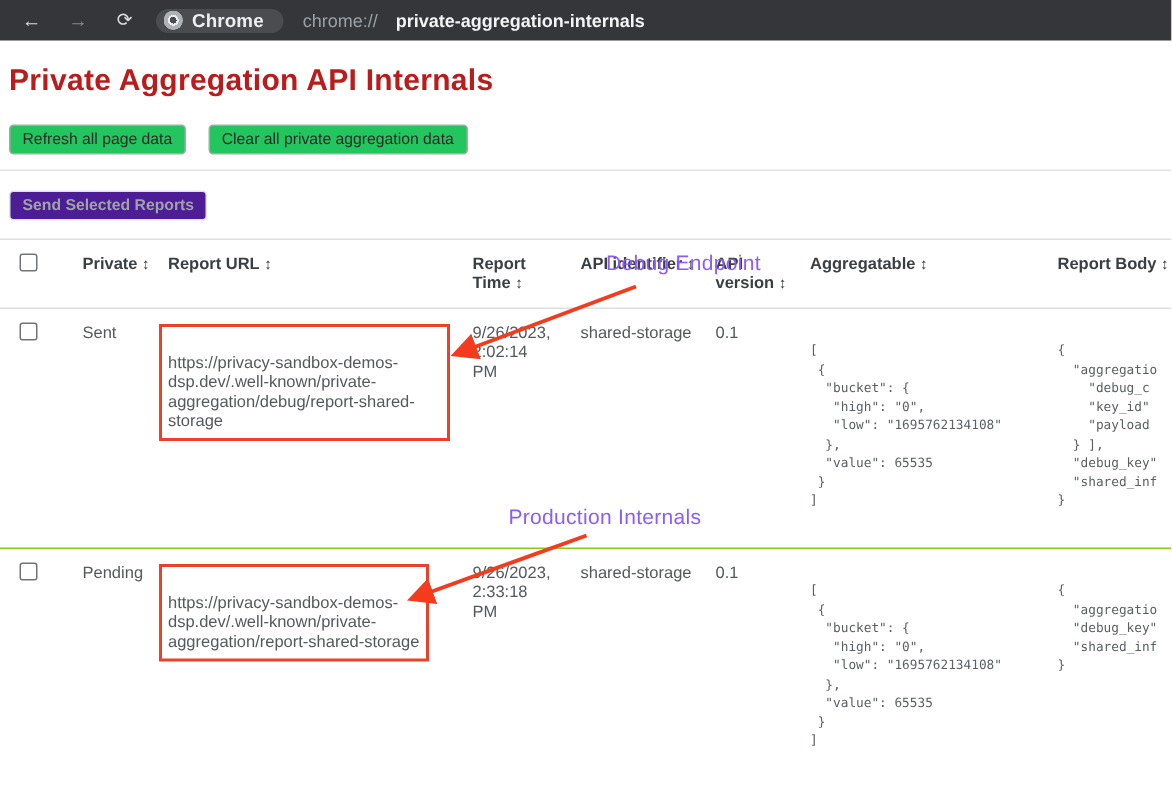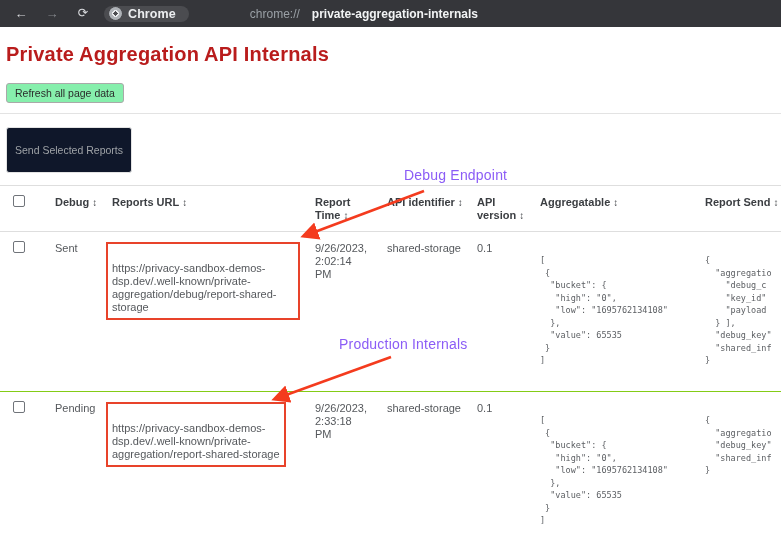--- a/index.html
+++ b/index.html
@@ -26,40 +26,40 @@
     display: flex; align-items: center; gap: 6px;
     padding: 0 13px 0 5px;
   }
   .chrome-logo {
     width: 13px; height: 13px; border-radius: 50%;
     background: radial-gradient(circle at center,
       #4b4c50 0 2.2px, #e8eaed 2.2px 3.6px, #aeb2b7 3.6px 6.5px, #4b4c50 6.5px);
   }
   .chrome-label { color: #eceef0; font-size: 12.5px; font-weight: 700; letter-spacing: .1px; }
   .urlbar { margin-left: 13px; font-size: 12px; white-space: nowrap; }
-  .url-scheme { color: #9aa0a6; margin-left: 48px; }
+  .url-scheme { color: #9aa0a6; }
   .url-host { color: #f2f4f5; font-weight: 700; padding-left: 12px; }
 
   
   .page { padding-left: 6px; }
   h1.page-title { margin-top: 16px; font-size: 20px; font-weight: 700; color: #b91c1c; letter-spacing: .2px; }
   .btn-row { margin-top: 17px; display: flex; gap: 15px; }
   .btn {
     font-family: "Liberation Sans", sans-serif;
     font-size: 10.5px; color: #2b2b2b;
-    background: #86efac; border: 1px solid #a9a9a9;
+    background: #22c55e; border: 1px solid #a9a9a9;
     border-radius: 3px; padding: 3px 8px; cursor: pointer;
   }
   .divider { margin: 10px 0 0 -6px; width: 781px; border-top: 1px solid #e3e3e3; }
   h2.section-title { margin-top: 24px; font-size: 15.5px; font-weight: 700; color: #1f2124; }
   .btn-disabled {
     margin-top: 13px;
     font-size: 10.5px; color: #9fa3a7;
-    background: #0f172a; border: 1px solid #e3e3e3;
-    border-radius: 3px; padding: 16px 8px;
+    background: #4c1d95; border: 1px solid #e3e3e3;
+    border-radius: 3px; padding: 3px 8px; font-weight: bold;
   }
 
   
   .rtable { margin: 12px 0 0 -6px; width: 781px; border-top: 1px solid #dedede; }
   .trow { display: grid; grid-template-columns: 38px 58px 204px 70px 90px 62px 167px 1fr; }
   .thead { border-bottom: 1px solid #dedede; min-height: 46px; }
   .thead .cell { font-weight: 700; font-size: 11px; color: #3b3e42; line-height: 13px; }
   .cell { padding-top: 10px; font-size: 11px; color: #55585c; line-height: 13px; }
   .cell-cb { padding-left: 13px; padding-top: 9px; }
   .cell-status { padding-left: 17px; }
@@ -112,40 +112,41 @@
   <div class="urlbar">
     <span class="url-scheme">chrome://</span><span class="url-host">private-aggregation-internals</span>
   </div>
 </div>
 
 <div class="page">
   <h1 class="page-title">Private Aggregation API Internals</h1>
 
   <div class="btn-row">
     <button class="btn">Refresh all page data</button>
+    <button class="btn">Clear all private aggregation data</button>
   </div>
 
   <div class="divider"></div>
 
 
   <button class="btn-disabled" disabled="">Send Selected Reports</button>
 
   <div class="rtable">
 
     <div class="trow thead">
       <div class="cell cell-cb">
         <span class="cb"></span>
       </div>
-      <div class="cell cell-status"><span>Debug</span><span class="sort">↕</span></div>
-      <div class="cell cell-url"><span>Reports URL</span><span class="sort">↕</span></div>
+      <div class="cell cell-status"><span>Private</span><span class="sort">↕</span></div>
+      <div class="cell cell-url"><span>Report URL</span><span class="sort">↕</span></div>
       <div class="cell cell-time"><span>Report Time</span><span class="sort">↕</span></div>
       <div class="cell cell-apiid"><span>API identifier</span><span class="sort">↕</span></div>
       <div class="cell cell-apiver"><span>API version</span><span class="sort">↕</span></div>
       <div class="cell cell-contrib"><span>Aggregatable</span><span class="sort">↕</span></div>
-      <div class="cell cell-body"><span>Report Send</span><span class="sort">↕</span></div>
+      <div class="cell cell-body"><span>Report Body</span><span class="sort">↕</span></div>
     </div>
 
     <div class="trow row-data">
       <div class="cell cell-cb">
         <span class="cb"></span>
       </div>
       <div class="cell cell-status">Sent</div>
       <div class="cell cell-urlbody">
         <span class="url-box">https://privacy-sandbox-demos-
 dsp.dev/.well-known/private-

